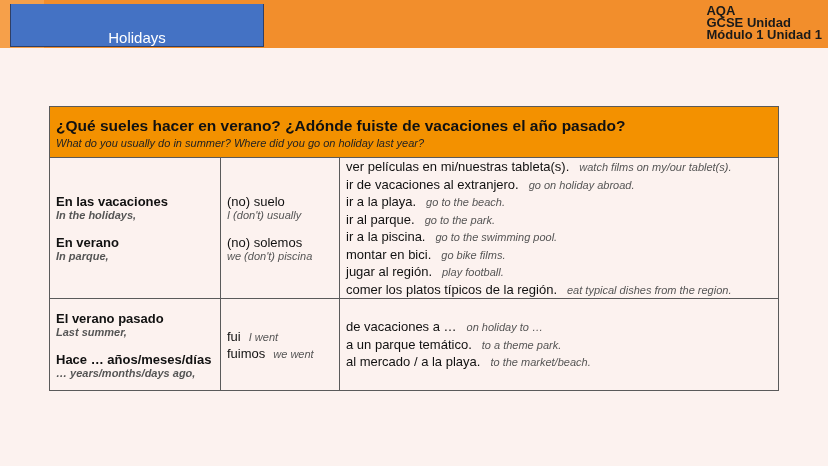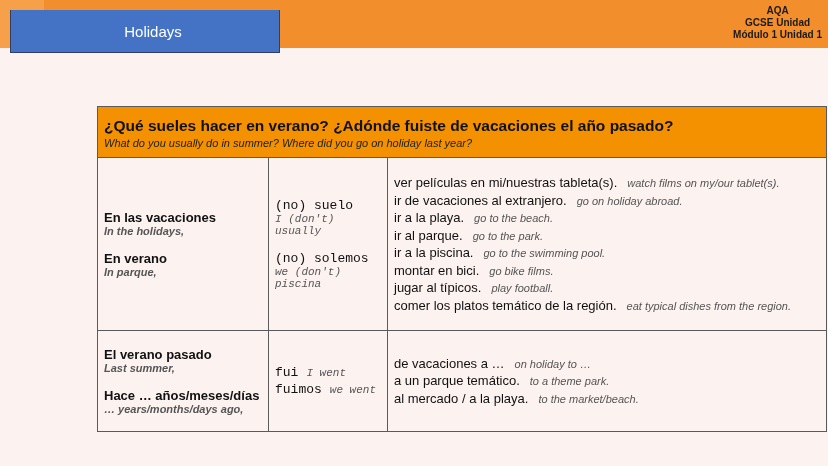--- a/index.html
+++ b/index.html
@@ -11,56 +11,55 @@
   }
   .top-bar {
     position: absolute; left: 0; top: 0; width: 828px; height: 48px;
     background: #f28e2c;
   }
   .top-bar .left-strip {
     position: absolute; left: 0; top: 0; width: 44px; height: 48px;
     background: #f6a04a;
   }
   .title-box {
-    position: absolute; left: 10px; top: 10px; width: 252px; height: 42px;
+    position: absolute; left: 10px; top: 4px; width: 252px; height: 42px;
     background: #4472c4;
     border: 1px solid #2f3f66; border-top: none;
     color: #ffffff; font-size: 15px;
-    display: flex; align-items: center; justify-content: center; padding-left: 16px;
+    display: flex; align-items: flex-end; justify-content: center;
   }
   .course-info {
     position: absolute; right: 6px; top: 5px;
-    text-align: center; font-weight: bold; font-size: 10px; line-height: 12px;
+    text-align: left; font-weight: bold; font-size: 13px; line-height: 12px;
     color: #1a1a1a;
   }
   table.vocab {
     position: absolute; left: 49px; top: 106px; width: 730px;
     border-collapse: collapse;
     background: #fcf2ef;
-    margin-left: 48px;
   }
   table.vocab td, table.vocab th {
     border: 1px solid #5a5a5a;
     vertical-align: middle;
-    padding: 16px 6px;
+    padding: 0 6px;
   }
   .header-cell {
     background: #f39100;
     text-align: left;
     height: 44px;
     padding: 4px 6px 2px 6px !important;
   }
   .q-es { font-weight: bold; font-size: 15.5px; color: #111; display: block; line-height: 19px; }
   .q-en { font-style: italic; font-size: 11px; color: #222; display: block; font-weight: normal; line-height: 16px;}
   .es { font-size: 13px; color: #111; }
   .en { font-size: 11px; font-style: italic; color: #555; }
   .block { display: block; }
   .gap { height: 14px; }
   .col1 { width: 158px; font-weight: bold; }
-  .col2 { width: 106px; font-family: Liberation Mono, monospace; }
+  .col2 { width: 106px; }
   .row1 { height: 137px; }
   .row2 { height: 92px; }
   .line { display: block; line-height: 16.5px; white-space: nowrap; }
   .line .en { margin-left: 10px; }
   .verb-line { display: block; line-height: 16px; white-space: nowrap; }
   .verb-line .en { margin-left: 8px; }
 </style>
 </head>
 <body>
 
@@ -100,22 +99,22 @@
       <span class="es block">(no) solemos</span>
       <span class="en block">we (don't) piscina</span>
     </td>
     <td>
       <span class="line"><span class="es">ver películas en mi/nuestras tableta(s).</span><span class="en">watch films on my/our tablet(s).</span></span>
       <span class="line"><span class="es">ir de vacaciones al extranjero.</span><span class="en">go on holiday abroad.</span></span>
       <span class="line"><span class="es">ir a la playa.</span><span class="en">go to the beach.</span></span>
       <span class="line"><span class="es">ir al parque.</span><span class="en">go to the park.</span></span>
       <span class="line"><span class="es">ir a la piscina.</span><span class="en">go to the swimming pool.</span></span>
       <span class="line"><span class="es">montar en bici.</span><span class="en">go bike films.</span></span>
-      <span class="line"><span class="es">jugar al típicos.</span><span class="en">play football.</span></span>
-      <span class="line"><span class="es">comer los platos temático de la región.</span><span class="en">eat typical dishes from the region.</span></span>
+      <span class="line"><span class="es">jugar al región.</span><span class="en">play football.</span></span>
+      <span class="line"><span class="es">comer los platos típicos de la región.</span><span class="en">eat typical dishes from the region.</span></span>
     </td>
   </tr>
 
   <tr class="row2">
     <td class="col1">
       <span class="es block">El verano pasado</span>
       <span class="en block">Last summer,</span>
       <div class="gap"></div>
       <span class="es block">Hace … años/meses/días</span>
       <span class="en block">… years/months/days ago,</span>

